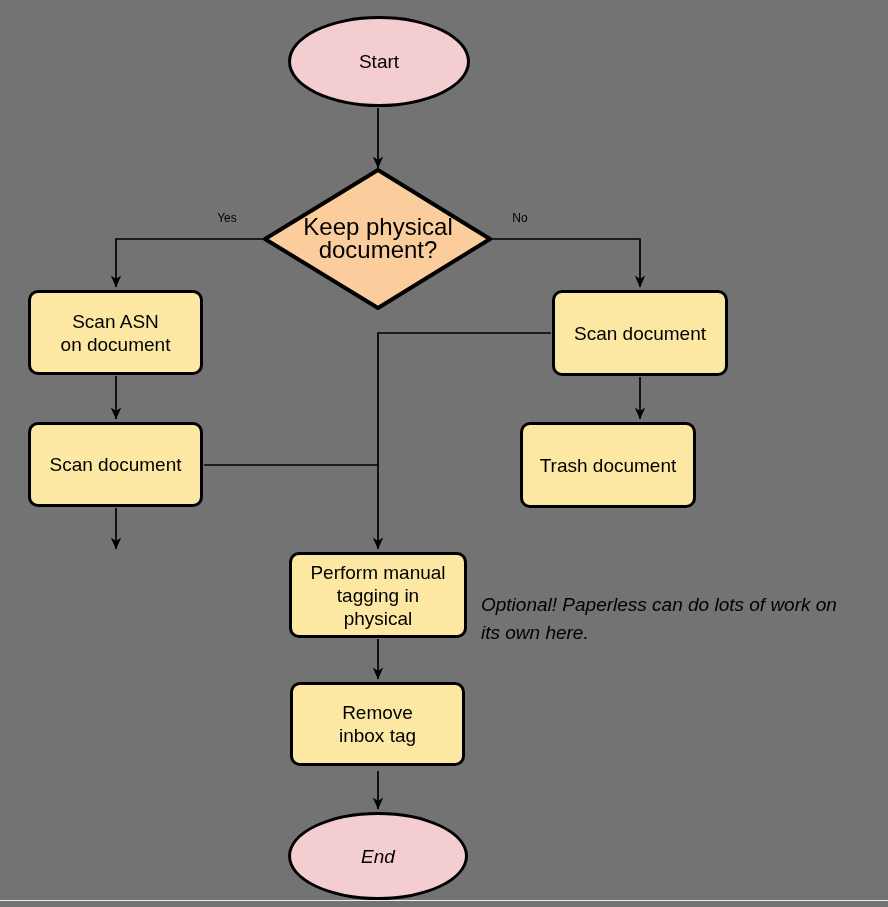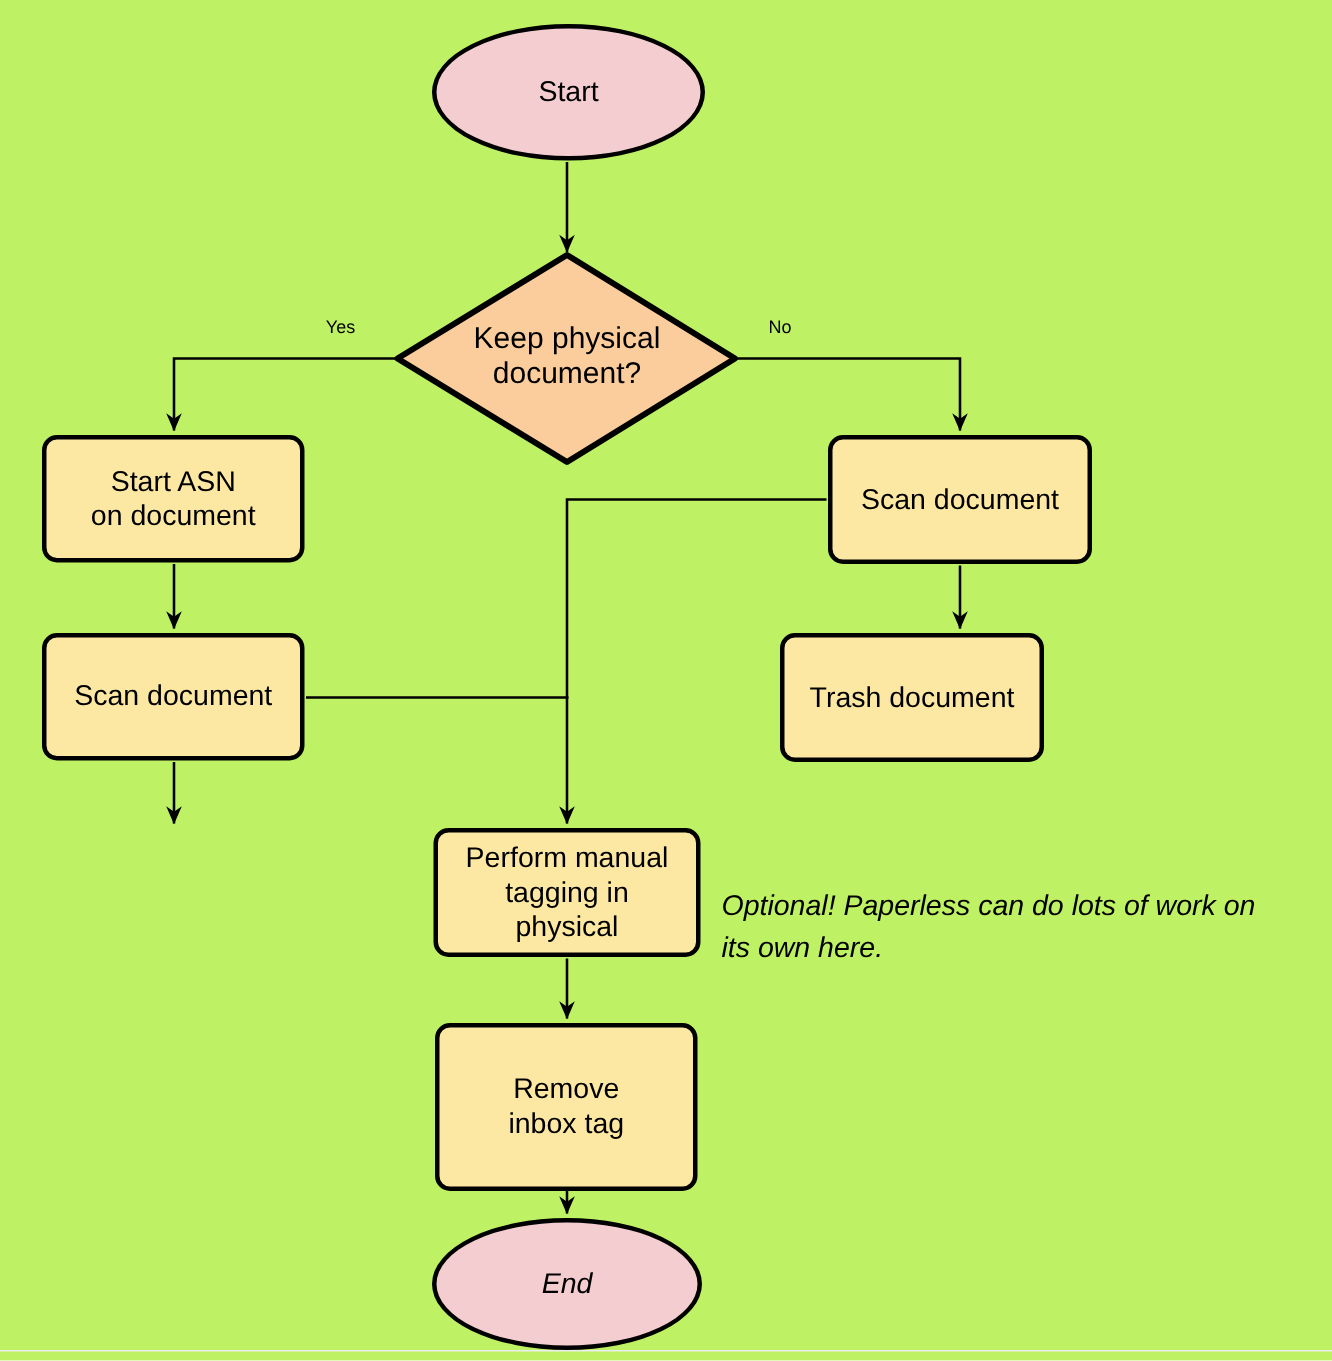--- a/index.html
+++ b/index.html
@@ -1,20 +1,20 @@
 <!DOCTYPE html>
 <html><head>
 <meta charset="utf-8">
 <style>
   html, body { margin: 0; padding: 0; background: #ffffff; }
   .canvas {
     position: relative;
     width: 888px;
     height: 907px;
-    background: #bef264;
+    background: #737373;
     font-family: "Liberation Sans", sans-serif;
     color: #000000;
     overflow: hidden;
   }
   svg.edge-layer {
     position: absolute;
     left: 0; top: 0;
     width: 888px; height: 907px;
   }
   .node {
@@ -34,21 +34,21 @@
     border-radius: 10px;
   }
   .terminator {
     background: #f4cdd0;
     border: 3.5px solid #000000;
     border-radius: 50%;
   }
   .decision-label {
     position: absolute;
     text-align: center;
-    font-size: 20px;
+    font-size: 24px;
     line-height: 23px;
     white-space: pre-line;
   }
   .edge-label {
     position: absolute;
     font-size: 12px;
     text-align: center;
   }
   .note {
     position: absolute;
@@ -103,21 +103,21 @@
     <span>End</span>
   </div>
 
   <div class="decision-label" style="left:278px; top:215px; width:200px;">Keep physical
 document?</div>
 
   <div class="edge-label" style="left:203px; top:211px; width:48px;">Yes</div>
   <div class="edge-label" style="left:500px; top:211px; width:40px;">No</div>
 
   <div class="node process" style="left:28px; top:290px; width:175px; height:85px;">
-    <span>Start ASN
+    <span>Scan ASN
 on document</span>
   </div>
 
   <div class="node process" style="left:28px; top:422px; width:175px; height:85px;">
     <span>Scan document</span>
   </div>
 
 
   <div class="node process" style="left:552px; top:290px; width:176px; height:86px;">
     <span>Scan document</span>
@@ -126,21 +126,21 @@
   <div class="node process" style="left:520px; top:422px; width:176px; height:86px;">
     <span>Trash document</span>
   </div>
 
   <div class="node process" style="left:289px; top:552px; width:178px; height:86px;">
     <span>Perform manual
 tagging in
 physical</span>
   </div>
 
-  <div class="node process" style="left:290px; top:682px; width:175px; height:112px;">
+  <div class="node process" style="left:290px; top:682px; width:175px; height:84px;">
     <span>Remove
 inbox tag</span>
   </div>
 
   <div class="note">Optional! Paperless can do lots of work on
 its own here.</div>
 
   <div class="page-divider"></div>
 
 </div>

